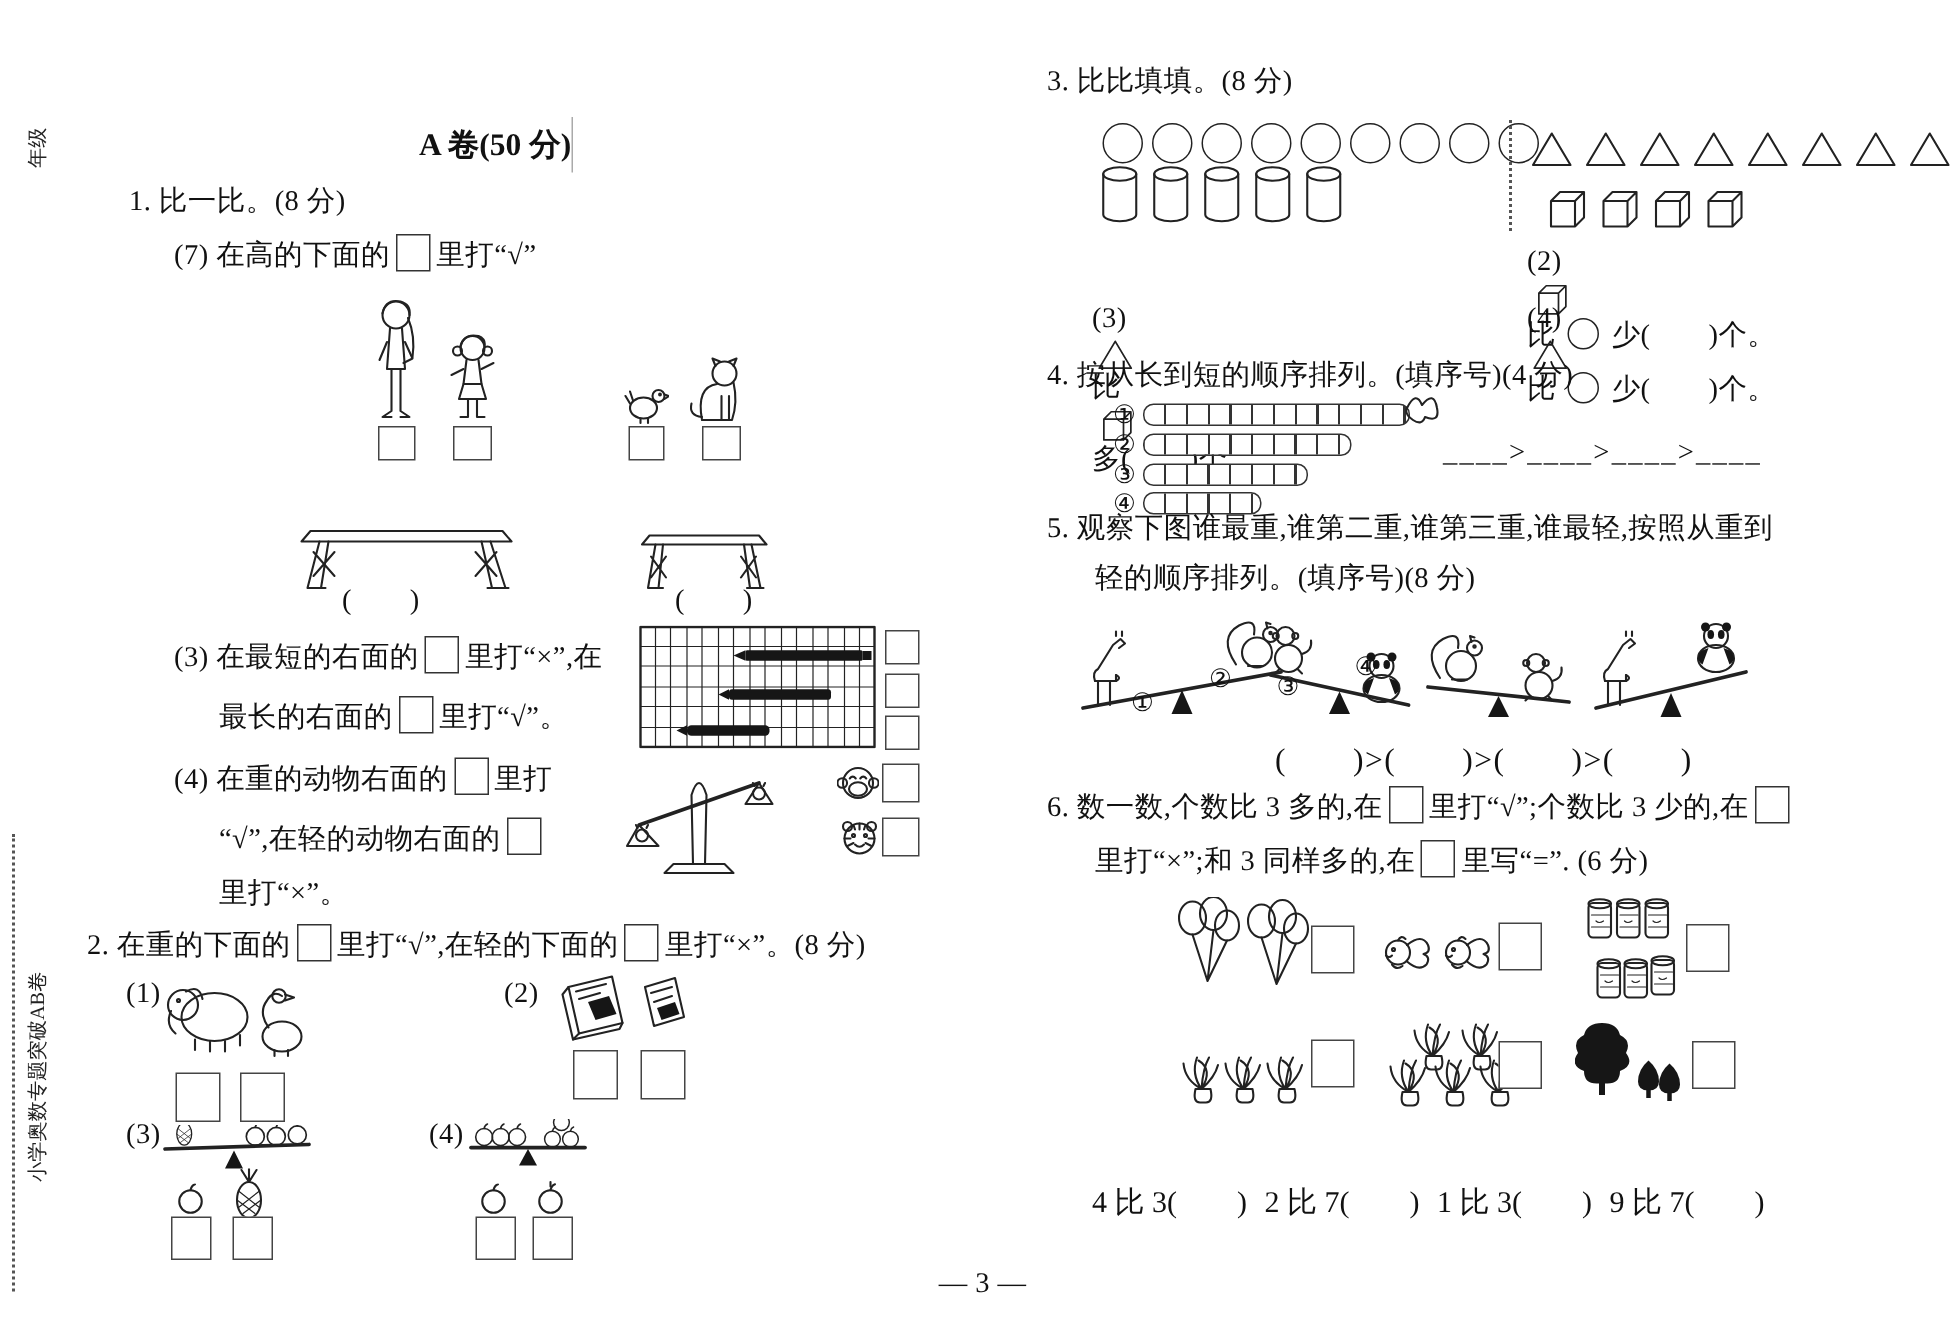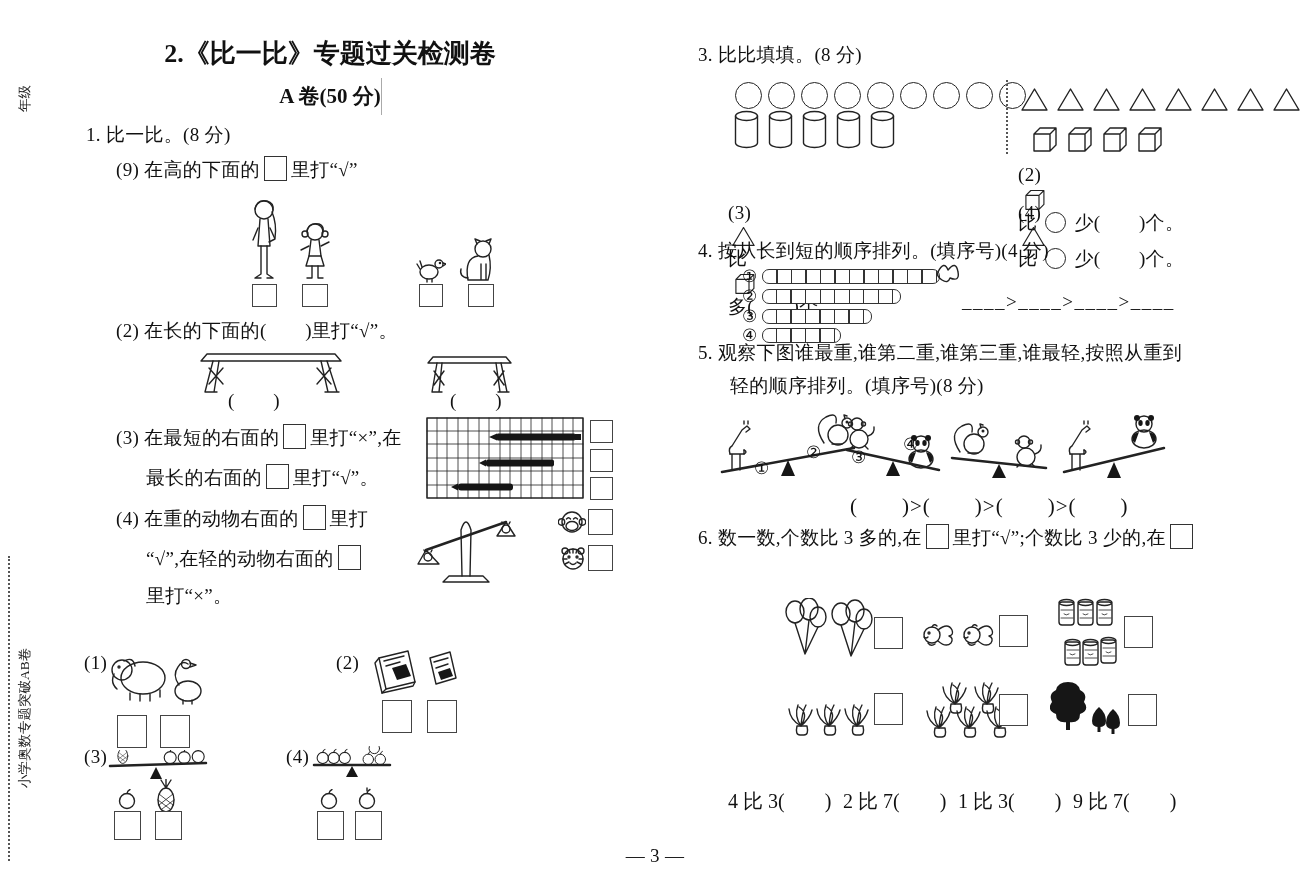--- a/index.html
+++ b/index.html
@@ -105,28 +105,27 @@
   </g>
 </defs>
 </svg>
 
 <div class="page">
 
   <div class="vlabel" style="left:16px;top:112px">年级</div>
   <div class="abs vdots" style="left:8px;top:556px;height:305px;width:0"></div>
   <div class="vlabel" style="left:16px;top:788px">小学奥数专题突破AB卷</div>
 
-  <div class="abs ctr b" style="left:40px;top:36px;width:580px;font-size:26px">2.《比一比》专题过关检测卷</div>
   <div class="abs ctr b" style="left:40px;top:82px;width:580px;font-size:21px">A 卷(50 分)</div>
   <div class="vline" style="left:381px;top:78px;height:37px"></div>
 
   <div class="abs t" style="left:86px;top:124px">1. 比一比。(8 分)</div>
 
   <div class="abs t" style="left:116px;top:156px">
-    <span>(9) 在高的下面的</span><span class="wbox"></span><span>里打“√”</span>
+    <span>(7) 在高的下面的</span><span class="wbox"></span><span>里打“√”</span>
   </div>
 
   <svg class="draw abs" style="left:243px;top:198px" width="42" height="86" viewBox="0 0 42 86">
     <circle cx="21" cy="12" r="9"></circle>
       <path d="M12 11 Q14 1 24 3 Q31 5 30 12"></path>
       <path d="M29 14 q5 12 3 26"></path>
     <path d="M17 21 L15 48 L27 48 L25 21"></path>
       <path d="M15 30 l-5 12 M27 30 l5 11 M32 41 l-6 3"></path>
     <path d="M18 48 V76 M24 48 V76 M18 76 l-6 4 h6 M24 76 l6 4 h-6"></path>
   </svg>
@@ -150,21 +149,20 @@
     <circle cx="27" cy="11" r="8"></circle>
       <path d="M21 6 l-2 -5 5 2 M33 6 l2 -5 -5 2"></path>
     <path d="M12 42 Q8 20 22 18 M33 17 Q36 30 32 42 M12 42 h20 M25 26 v16 M30 26 v16"></path>
     <path d="M12 40 q-9 -1 -7 -9"></path>
   </svg>
   <div class="abox" style="left:252px;top:284px;width:23px;height:21px"></div>
   <div class="abox" style="left:302px;top:284px;width:24px;height:21px"></div>
   <div class="abox" style="left:419px;top:284px;width:22px;height:21px"></div>
   <div class="abox" style="left:468px;top:284px;width:24px;height:21px"></div>
 
-  <div class="abs t" style="left:116px;top:320px">(2) 在长的下面的(　　)里打“√”。</div>
 
   <svg class="draw abs" style="left:195px;top:348px" width="150" height="48" viewBox="0 0 150 48">
     <path d="M12 6 H140 L146 13 H6 Z"></path>
     <path d="M18 13 L10 44 M24 13 L19 44 M10 44 h12 M14 36 l14 -16 M28 36 l-14 -16"></path>
     <path d="M132 13 L142 44 M126 13 L133 44 M130 44 h14 M122 36 l14 -16 M136 36 l-14 -16"></path>
   </svg>
   <svg class="draw abs" style="left:424px;top:352px" width="90" height="44" viewBox="0 0 90 44">
     <path d="M9 5 H82 L87 11 H4 Z"></path>
     <path d="M13 11 L8 40 M18 11 L15 40 M8 40 h10 M10 33 l10 -14 M20 33 l-10 -14"></path>
     <path d="M77 11 L83 40 M72 11 L76 40 M74 40 h11 M70 33 l10 -14 M80 33 l-10 -14"></path>
@@ -225,20 +223,23 @@
     <circle cx="13" cy="13" r="10"></circle>
       <circle cx="5" cy="5" r="3"></circle>
       <circle cx="21" cy="5" r="3"></circle>
     <path d="M13 3 v4 M9 4 l1 3 M17 4 l-1 3 M3 13 h4 M19 13 h4 M5 18 l4 -2 M21 18 l-4 -2"></path>
     <circle cx="9" cy="11" r="1"></circle>
       <circle cx="17" cy="11" r="1"></circle>
       <path d="M10 17 q3 3 6 0"></path>
   </svg>
   <div class="abox" style="left:588px;top:545px;width:23px;height:24px"></div>
 
+  <div class="abs t" style="left:58px;top:616px">
+    <span>2. 在重的下面的</span><span class="wbox"></span><span>里打“√”,在轻的下面的</span><span class="wbox"></span><span>里打“×”。(8 分)</span>
+  </div>
 
   <div class="abs t" style="left:84px;top:652px">(1)</div>
   <svg class="draw abs" style="left:110px;top:650px" width="58" height="52" viewBox="0 0 58 52">
     <ellipse cx="33" cy="28" rx="22" ry="16"></ellipse>
       <circle cx="12" cy="20" r="10"></circle>
     <path d="M4 24 q-4 9 3 15 M14 11 q9 -5 11 5 M20 43 v7 M30 44 v7 M40 44 v7 M50 40 v7"></path>
     <circle cx="9" cy="17" r="1"></circle>
   </svg>
   <svg class="draw abs" style="left:170px;top:655px" width="36" height="50" viewBox="0 0 36 50">
     <ellipse cx="18" cy="36" rx="13" ry="10"></ellipse>
@@ -452,20 +453,23 @@
   </svg>
   <div class="abs cnum" style="left:754px;top:458px">①</div>
   <div class="abs cnum" style="left:806px;top:442px">②</div>
   <div class="abs cnum" style="left:851px;top:447px">③</div>
   <div class="abs cnum" style="left:903px;top:434px">④</div>
   <div class="abs ansline" style="left:850px;top:492px">(　　)&gt;(　　)&gt;(　　)&gt;(　　)</div>
 
   <div class="abs t" style="left:698px;top:524px">
     <span>6. 数一数,个数比 3 多的,在</span><span class="wbox"></span><span>里打“√”;个数比 3 少的,在</span><span class="wbox"></span>
   </div>
+  <div class="abs t" style="left:730px;top:560px">
+    <span>里打“×”;和 3 同样多的,在</span><span class="wbox"></span><span>里写“=”. (6 分)</span>
+  </div>
 
   <svg class="draw abs" style="left:783px;top:598px" width="92" height="62" viewBox="0 0 92 62">
     <use href="#sym-balloon3" transform="translate(2,2)"></use>
     <use href="#sym-balloon3" transform="translate(48,4)"></use>
   </svg>
   <div class="abox" style="left:874px;top:617px;width:27px;height:30px"></div>
   <svg class="draw abs" style="left:918px;top:614px" width="80" height="42" viewBox="0 0 80 42">
     <use href="#sym-fish" transform="translate(2,6)"></use>
     <use href="#sym-fish" transform="translate(42,6)"></use>
   </svg>

